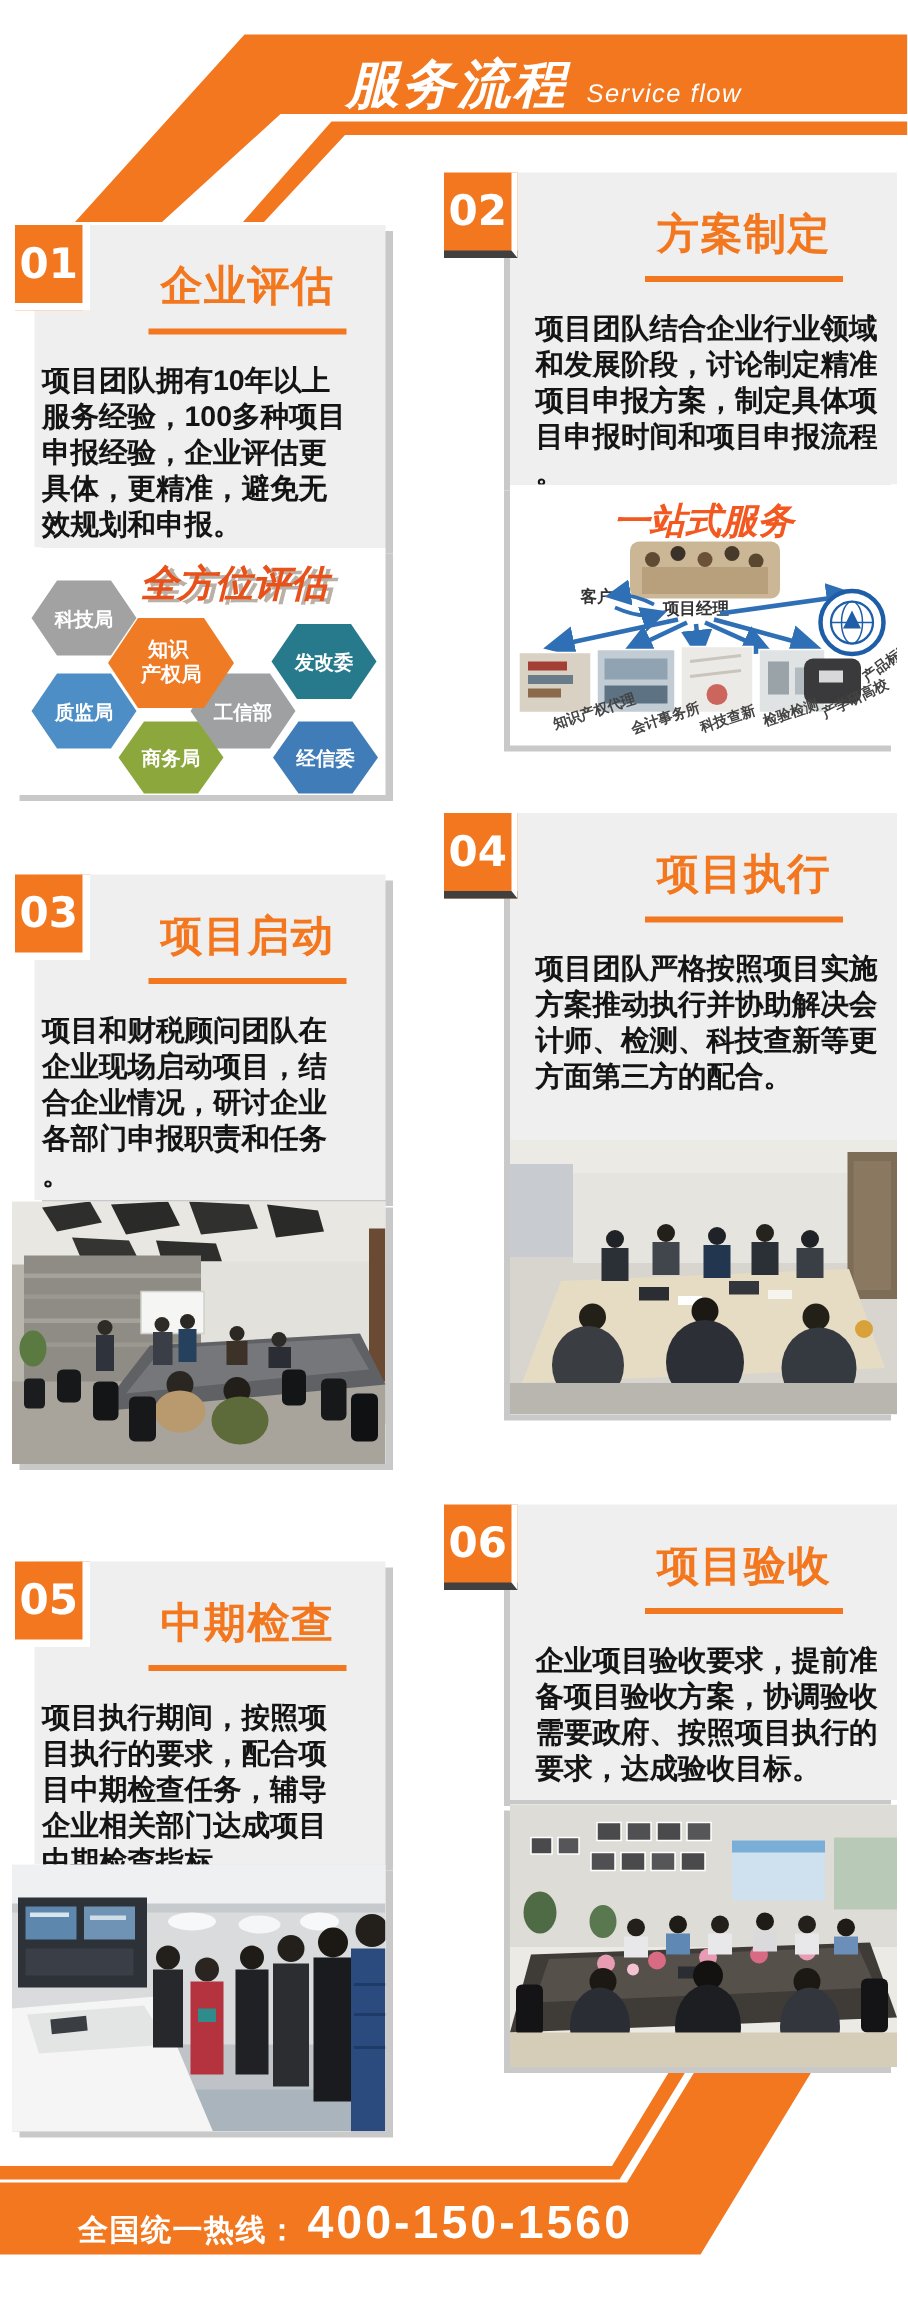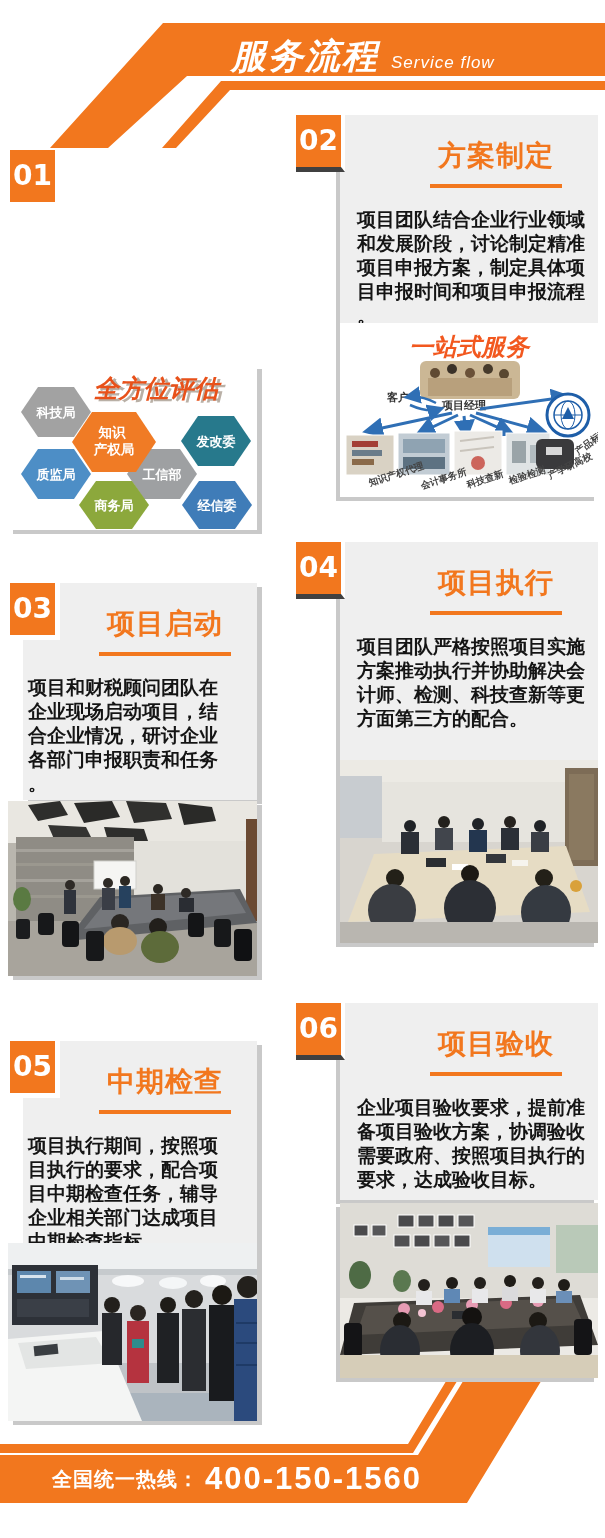--- a/index.html
+++ b/index.html
@@ -12,21 +12,21 @@
   html,body{margin:0;padding:0;background:#fff;}
   .page{position:relative;width:605px;height:1538px;background:#fff;overflow:hidden;
         font-family:"Liberation Sans","DejaVu Sans",sans-serif;}
   svg{display:block;}
   .abs{position:absolute;}
 
   
   .header-title{position:absolute;left:231px;top:33px;display:flex;align-items:baseline;color:#fff;z-index:2;font-style:italic;}
   .header-title .cn{font-size:35px;font-weight:bold;letter-spacing:2px;}
   .header-title .en{font-size:17px;margin-left:12px;letter-spacing:1px;}
-  .hotline{position:absolute;left:52px;top:1458px;height:42px;display:flex;align-items:center;color:#fff;z-index:2;}
+  .hotline{position:absolute;left:52px;top:1458px;height:42px;display:flex;align-items:flex-end;color:#fff;z-index:2;}
   .hotline .lbl{font-size:20px;font-weight:bold;letter-spacing:1px;}
   .hotline .num{font-size:31px;font-weight:bold;letter-spacing:2px;margin-left:6px;}
 
   
   .badge{position:absolute;box-sizing:border-box;background:var(--orange);color:#fff;
          text-align:center;font-weight:bold;font-size:28px;line-height:52px;z-index:3;
          font-family:"DejaVu Sans",sans-serif;}
   .badge.l{left:10px;width:50px;height:57px;border-right:5px solid #fff;border-bottom:5px solid #fff;}
   .badge.r{left:296px;width:49px;height:57px;border-right:4px solid #fff;border-bottom:5px solid #404040;}
 
@@ -56,20 +56,24 @@
   <svg class="abs" style="left:0;top:0" width="605" height="150">
     <polygon points="163,23 605,23 605,76 187,76 108,148 50,148" fill="#F2771E"></polygon>
     <polygon points="221,81 605,81 605,90 230,90 176,148 162,148" fill="#F2771E"></polygon>
   </svg>
   <div class="header-title">
     <span class="cn">服务流程</span>
     <span class="en">Service flow</span>
   </div>
 
   <div class="badge l" style="top:150px">01</div>
+  <div class="panel l" style="top:150px;height:215px">
+    <div class="card-title">企业评估</div>
+    <div class="card-body">项目团队拥有10年以上服务经验，100多种项目申报经验，企业评估更具体，更精准，避免无效规划和申报。</div>
+  </div>
   <div class="imgbox l" style="top:365px;height:165px">
     <svg viewBox="0 0 249 165">
       <text x="152" y="34" text-anchor="middle" font-size="25" font-weight="bold" font-style="italic" fill="#b9b0a6">全方位评估</text>
       <text x="148" y="32" text-anchor="middle" font-size="25" font-weight="bold" font-style="italic" fill="#E8511A">全方位评估</text>
 
       <polygon points="13,47 30,22 66,22 83,47 66,72 30,72" fill="#A2A2A2"></polygon>
       <text x="48" y="52" text-anchor="middle" font-size="13" font-weight="bold" fill="#fff">科技局</text>
       <polygon points="173,76 190,51 226,51 243,76 226,101 190,101" fill="#27798C"></polygon>
       <text x="208" y="81" text-anchor="middle" font-size="13" font-weight="bold" fill="#fff">发改委</text>
       <polygon points="13,109 30,84 66,84 83,109 66,134 30,134" fill="#4D8EC6"></polygon>

